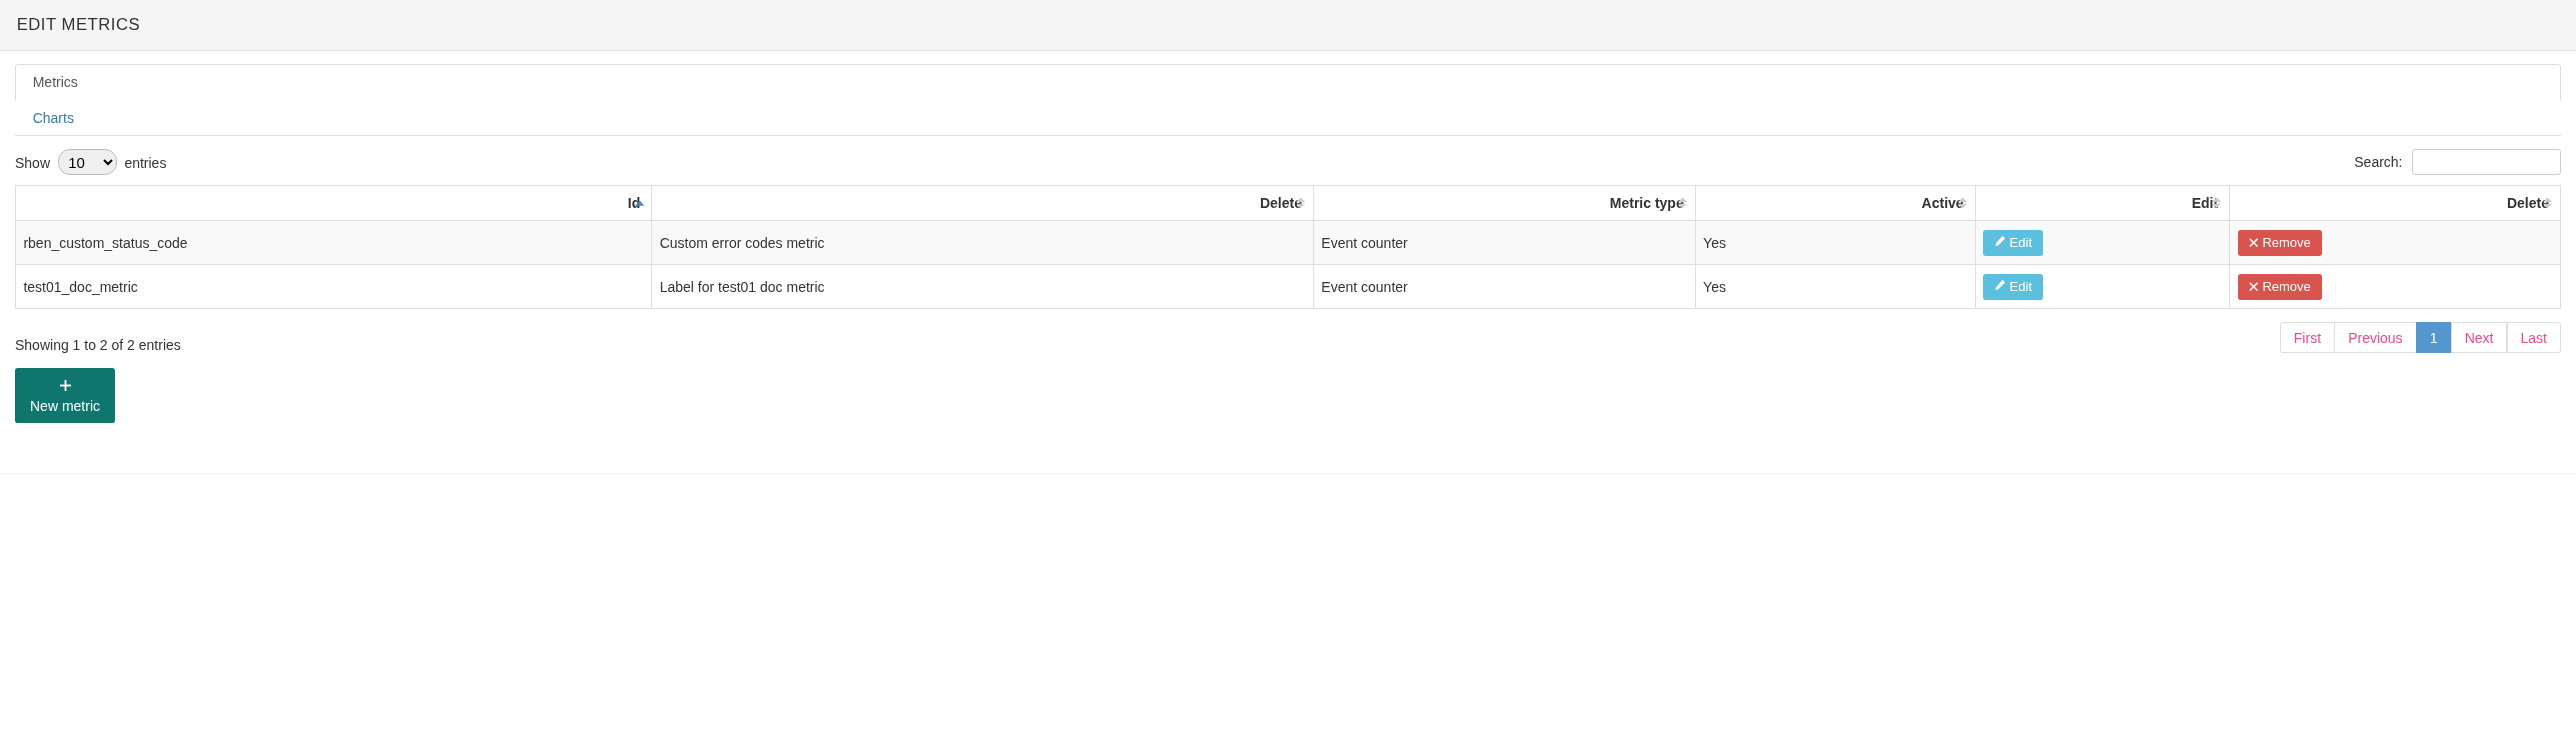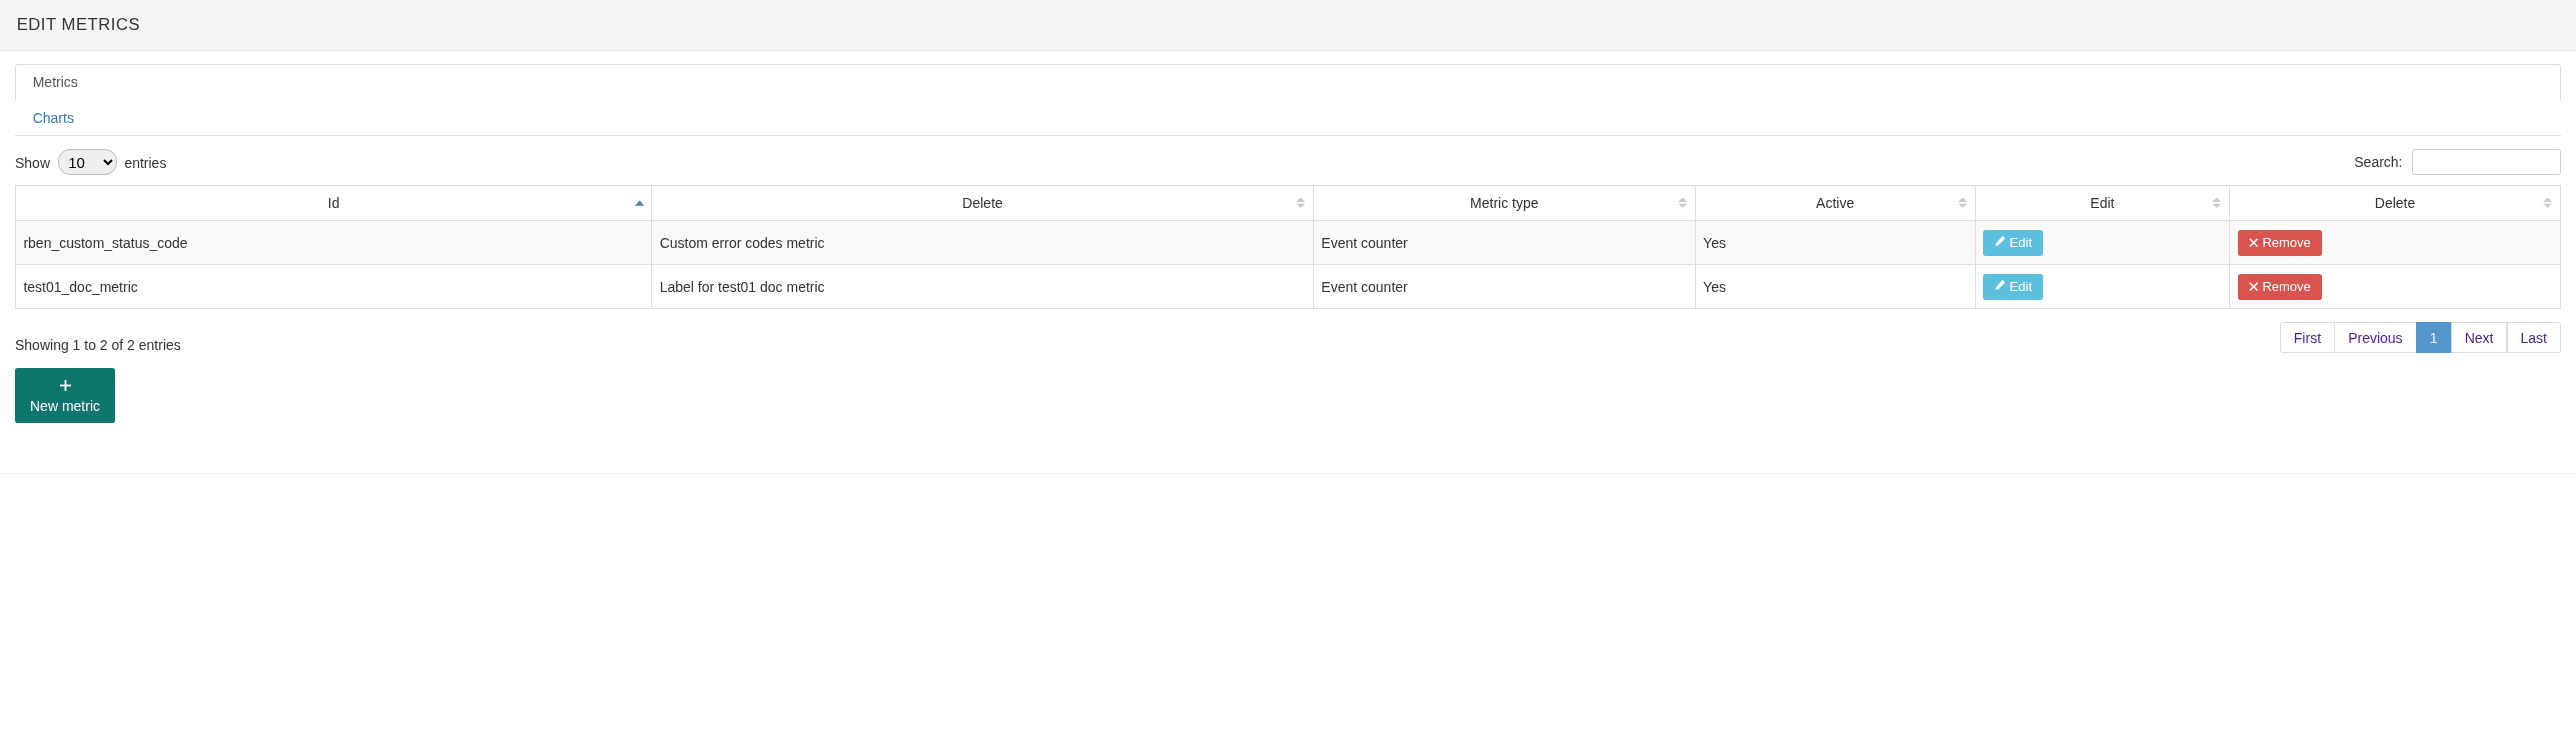--- a/index.html
+++ b/index.html
@@ -9,34 +9,34 @@
   .content { padding: 13px 15px 22px 15px; }
   .tabs { border-bottom: 0.9px solid #ddd; display: flex; flex-direction: column; }
   .tab { padding: 9.3px 16.7px; font-size: 14px; cursor: pointer; border: 0.9px solid transparent; border-top-left-radius: 3.7px; border-top-right-radius: 3.7px; margin-bottom: -0.9px; }
   .tab.active { border: 0.9px solid #ddd; border-bottom-color: #fff; background: #fff; color: #555; }
   .tab.inactive { color: #337ab7; }
   .controls-row { display: flex; justify-content: space-between; align-items: center; margin: 13px 0 9.3px 0; }
   .left-ctrl label, .right-ctrl label { font-weight: 400; font-size: 14px; color: #333; }
   .left-ctrl select { margin: 0 3.7px; padding: 2.8px 5.6px; border: 0.9px solid #bbb; border-radius: 12px; font-size: 15px; height: 26px; }
   .right-ctrl input { margin-left: 5.6px; border: 0.9px solid #ccc; border-radius: 2.8px; padding: 3.7px 7.4px; font-size: 13px; background: #fff; width: 149px; height: 26px; }
   table { width: 100%; border-collapse: collapse; border: 0.9px solid #ddd; }
-  thead th { text-align: center; font-weight: 400; font-size: 14px; padding: 9.3px 11px; border: 0.9px solid #ddd; position: relative; background: #fff; }
+  thead th { text-align: right; font-weight: 700; font-size: 14px; padding: 9.3px 11px; border: 0.9px solid #ddd; position: relative; background: #fff; }
   tbody td { padding: 8.4px 7.4px; border: 0.9px solid #ddd; font-size: 14px; vertical-align: middle; }
   tbody tr.odd { background: #f9f9f9; }
   tbody tr.even { background: #fff; }
   .sort-icons { position: absolute; right: 7.4px; top: 50%; transform: translateY(-50%); display: flex; flex-direction: column; line-height: 0; }
   .sort-icons svg { display: block; }
   .btn { display: inline-flex; align-items: center; gap: 4.6px; border: none; border-radius: 2.8px; padding: 5.6px 11px; font-size: 13px; color: #fff; cursor: pointer; }
   .btn-info { background: #5bc0de; }
   .btn-danger { background: #d9534f; }
   .btn-primary { background: #0f766e; padding: 9.3px 15px; font-size: 14px; flex-direction: column; }
   .footer-row { display: flex; justify-content: space-between; align-items: flex-end; margin-top: 13px; }
   .footer-info { font-size: 14px; color: #333; padding-top: 1.9px;}
   .pagination { display: flex; }
-  .pagination .pg { border: 0.9px solid #ddd; padding: 6.5px 13px; font-size: 14px; margin-left: -0.9px; cursor: pointer; color: #4c1d95; background: #fff; }
+  .pagination .pg { border: 0.9px solid #ddd; padding: 6.5px 13px; font-size: 14px; margin-left: -0.9px; cursor: pointer; color: #ec4899; background: #fff; }
   .pagination .pg:first-child { border-top-left-radius: 2.8px; border-bottom-left-radius: 2.8px; margin-left: 0; }
   .pagination .pg:last-child { border-top-right-radius: 2.8px; border-bottom-right-radius: 2.8px; }
   .pagination .pg.active { background: #5596cd; border-color: #5596cd; color: #fff; }
   .new-row { margin-top: 15px; }
   .thin-hr { border: none; border-top: 0.9px solid #eee; margin-top: 28px; }
 </style>
 </head>
 <body>
 
 <div class="header-bar">

